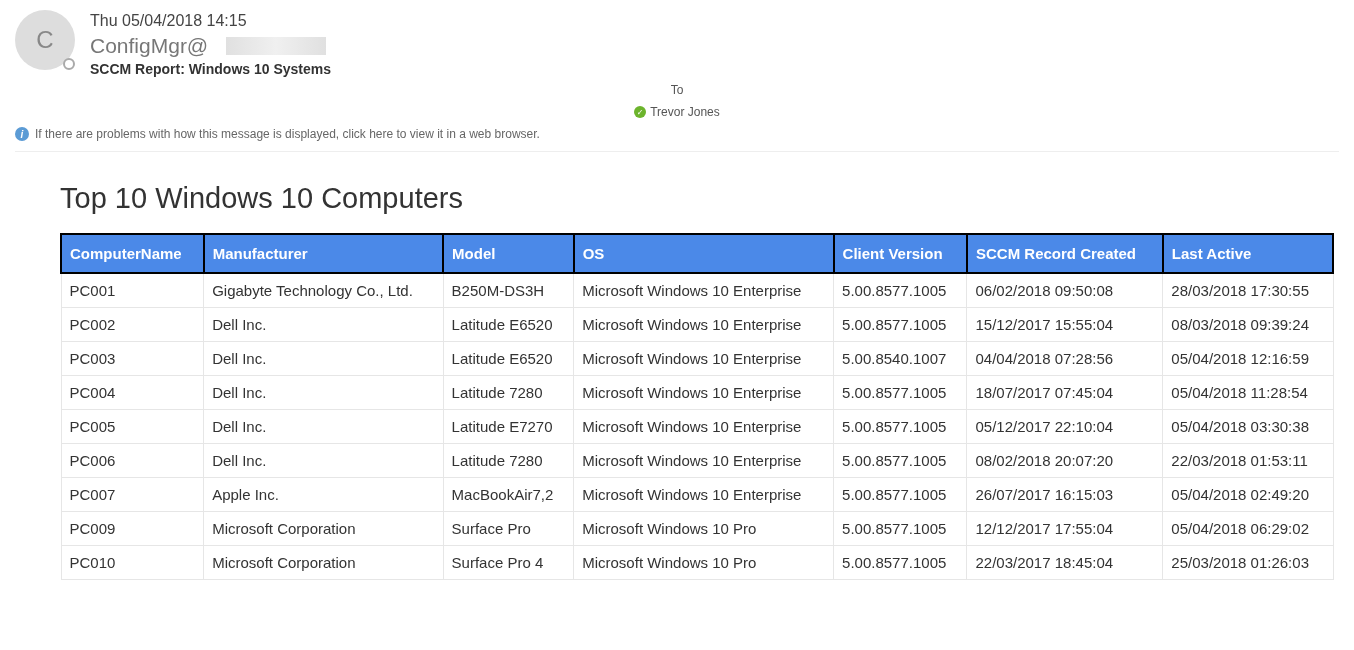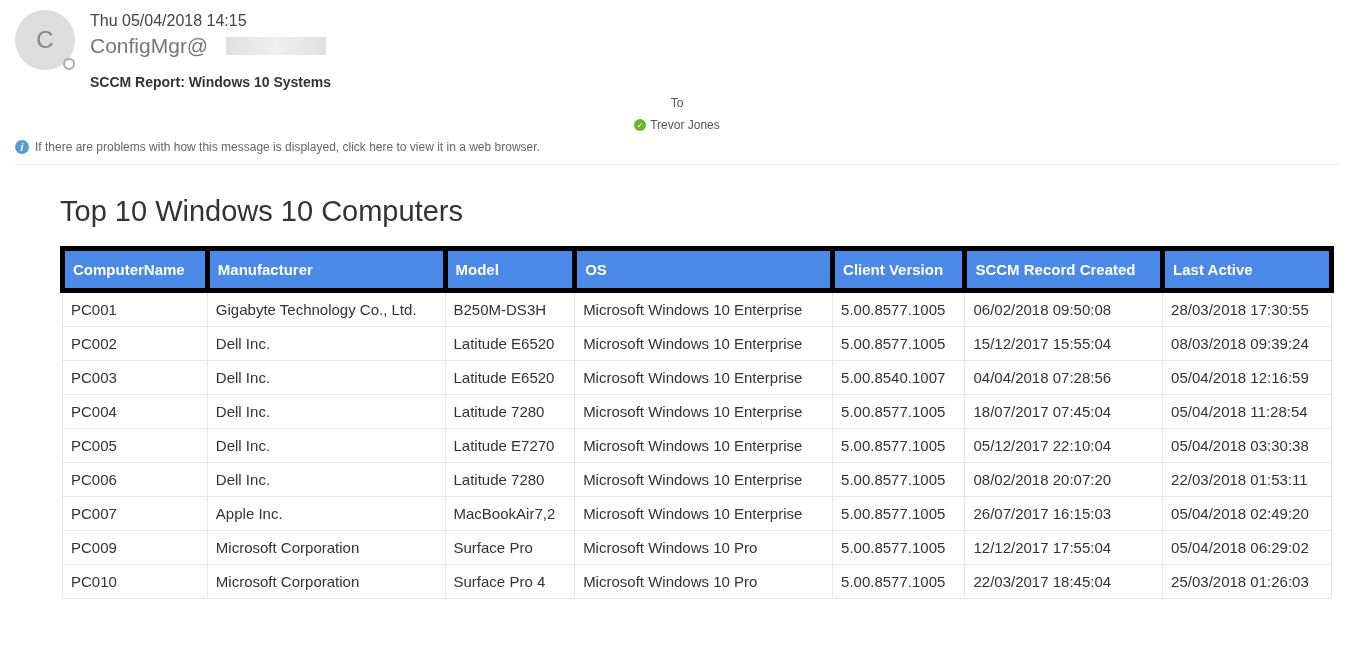--- a/index.html
+++ b/index.html
@@ -49,21 +49,21 @@
       align-items: center;
       gap: 16px;
     }
     .sender-blurred {
       display: inline-block;
       width: 100px;
       height: 18px;
       background: linear-gradient(90deg, #e0e0e0, #f0f0f0, #e0e0e0);
       margin-left: 2px;
     }
-    .subject-line { font-size: 14px; color: #333; margin-top: 16px; font-weight: 600; }
+    .subject-line { font-size: 14px; color: #333; margin-top: 3px; font-weight: 600; }
     .to-line { font-size: 12px; color: #555; display: flex; align-items: center; gap: 8px; margin-top: 4px; flex-direction: column; }
     .to-label { color: #555; }
     .verified-icon {
       width: 12px; height: 12px; border-radius: 50%; background: #6cb42c;
       display: inline-flex; align-items: center; justify-content: center;
       color: #fff; font-size: 8px;
     }
     .info-bar {
       display: flex; align-items: center; gap: 6px;
       font-size: 12px; color: #666; margin-top: 8px;
@@ -78,21 +78,21 @@
     .content { padding: 0 5px; margin-left: 40px; }
     .page-title { font-size: 29px; font-weight: 400; color: #333; margin-bottom: 18px; }
     table { width: 100%; border-collapse: collapse; }
     th {
       background: #4B89E8;
       color: #fff;
       font-weight: 600;
       text-align: left;
       padding: 10px 8px;
       font-size: 15px;
-      border: 5px solid #000000;
+      border: 2px solid #000000;
     }
     td {
       padding: 8px 8px;
       border: 1px solid #e6e6e6;
       font-size: 15px;
       color: #333;
     }
   </style>
 </head>
 <body>

